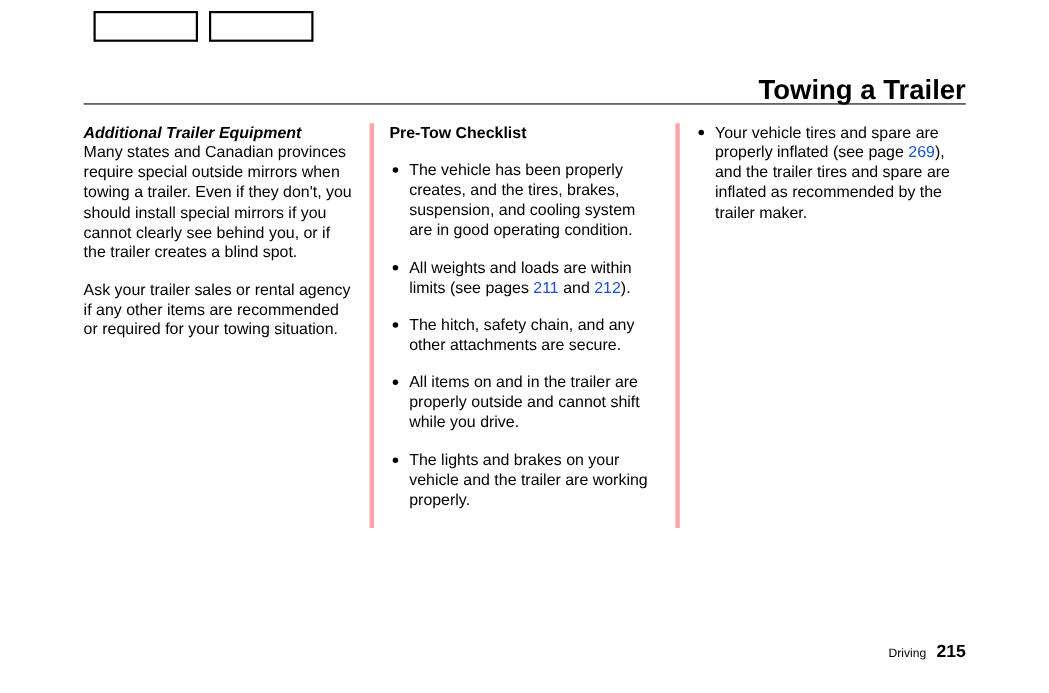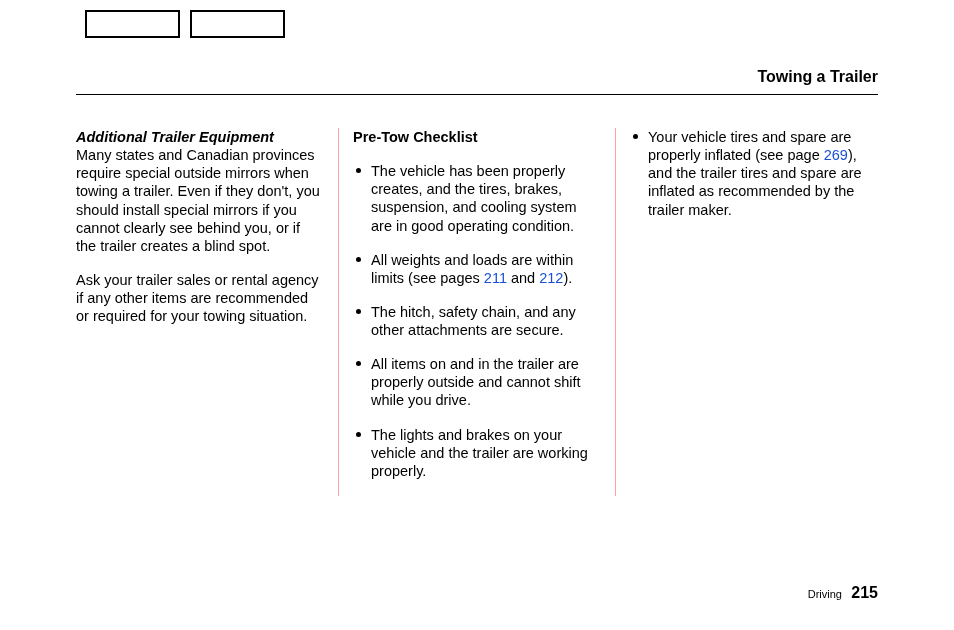--- a/index.html
+++ b/index.html
@@ -21,45 +21,45 @@
   .top-box {
     width: 95px;
     height: 28px;
     border: 2px solid #000;
     background: #fff;
   }
   .page-title {
     position: absolute;
     top: 68px;
     right: 76px;
-    font-size: 16px;
+    font-size: 25px;
     font-weight: bold;
   }
   .title-rule {
     position: absolute;
     top: 94px;
     left: 76px;
     right: 76px;
     border-top: 1px solid #000;
   }
   .columns {
     position: absolute;
-    top: 128px;
+    top: 112px;
     left: 76px;
     right: 76px;
     display: flex;
     font-size: 14.5px;
     line-height: 1.25;
   }
   .col {
     flex: 1 1 0;
     padding: 0 14px;
   }
   .col + .col {
-    border-left: 1px solid #fca5a5;
+    border-left: 4px solid #fca5a5;
   }
   .col:first-child { padding-left: 0; }
   .col:last-child { padding-right: 0; }
   p { margin-bottom: 16px; }
   .italic-bold { font-style: italic; font-weight: bold; }
   .bold { font-weight: bold; }
   ul { list-style: none; }
   li {
     position: relative;
     padding-left: 18px;

